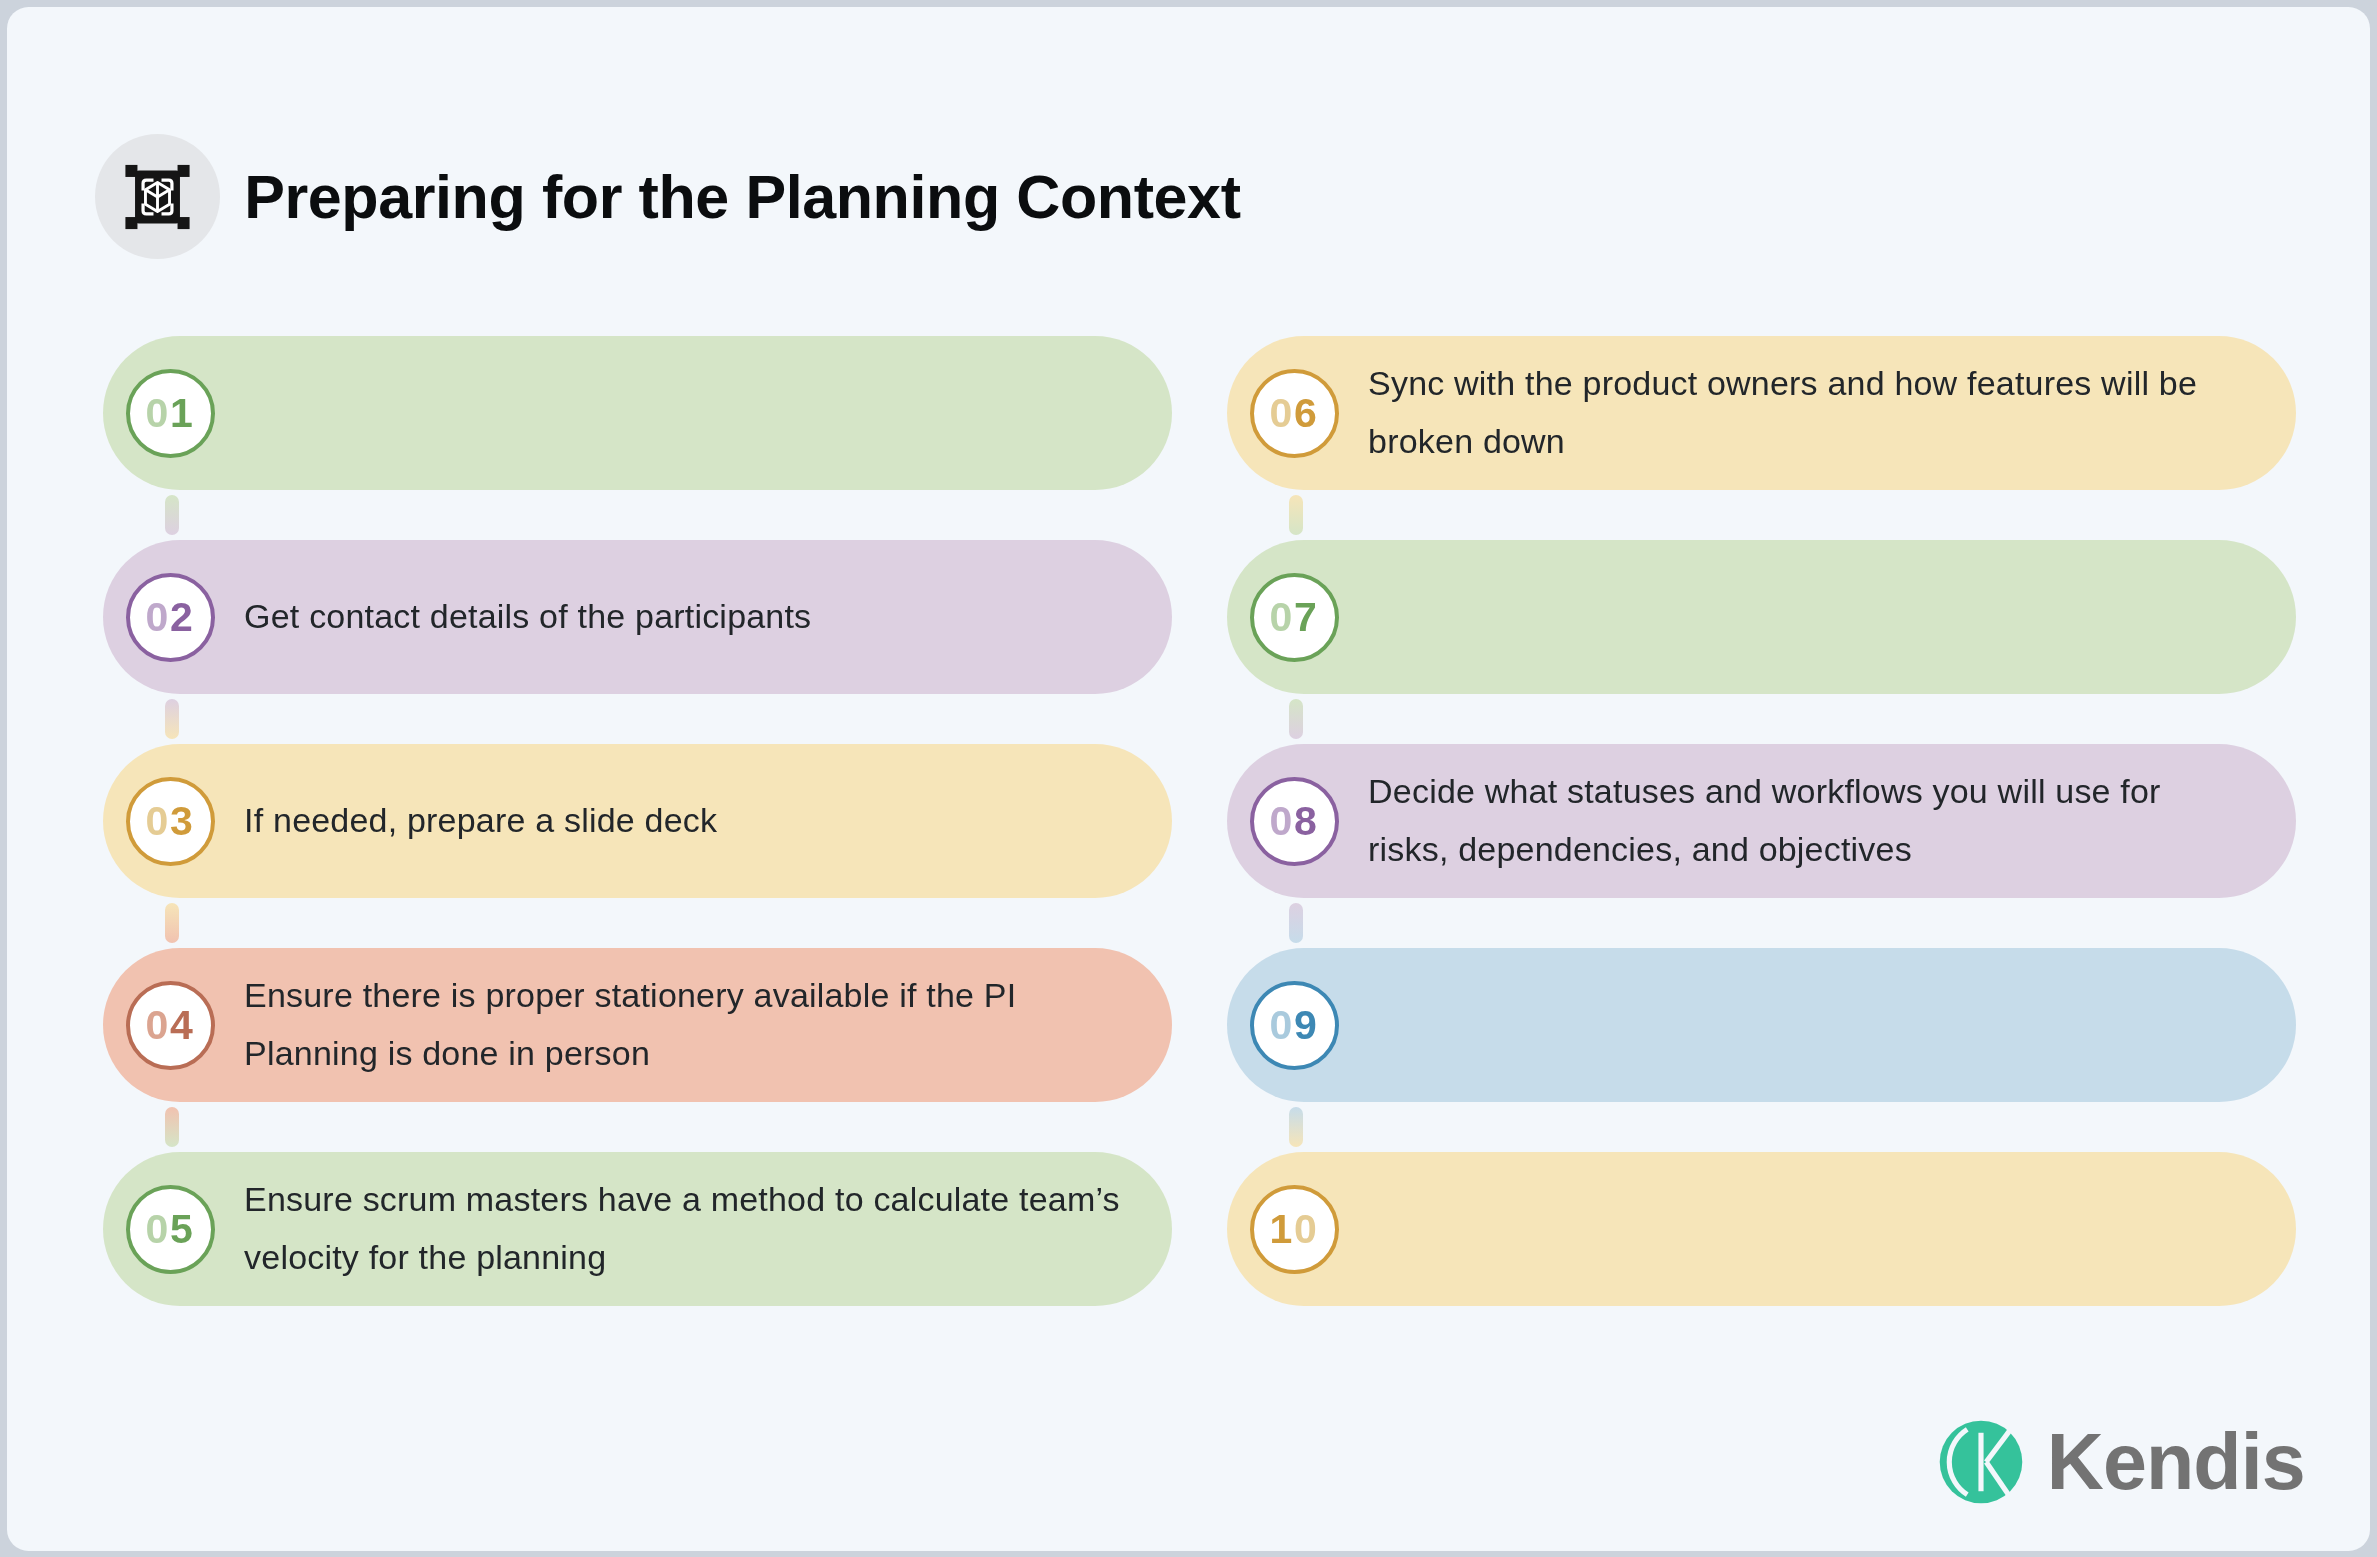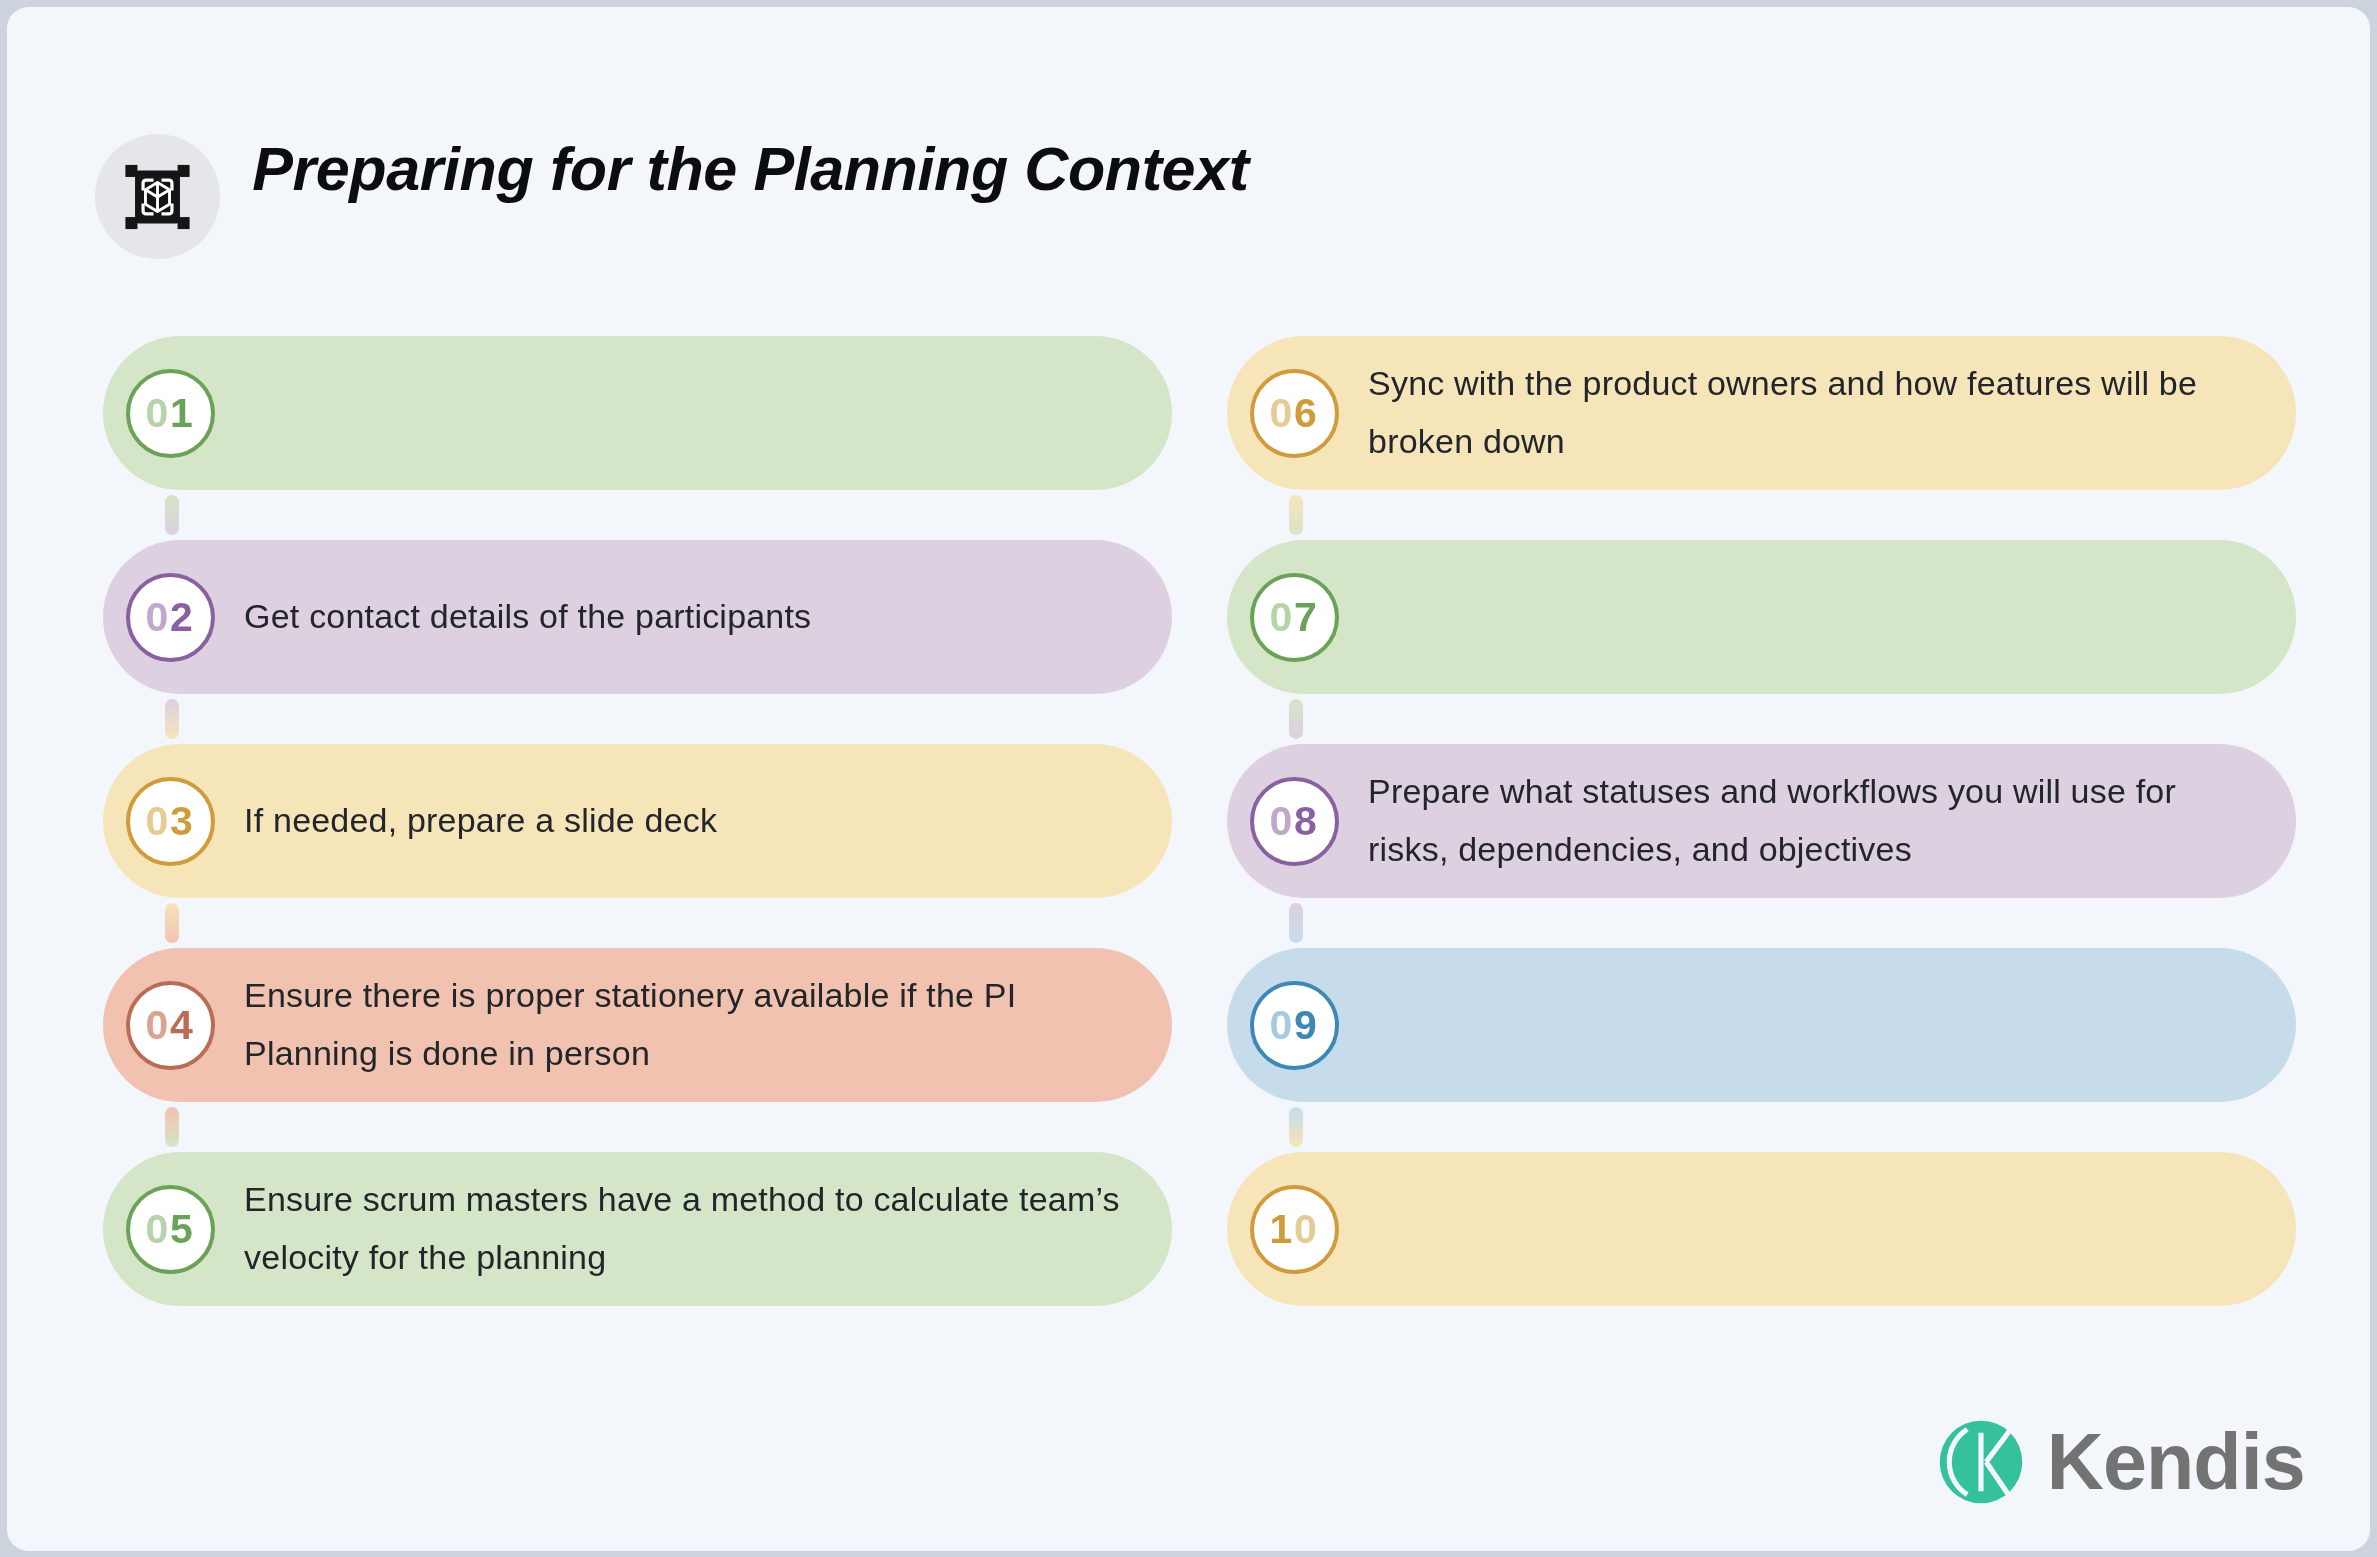--- a/index.html
+++ b/index.html
@@ -11,21 +11,21 @@
     overflow:hidden;
   }
   .canvas{
     position:absolute;inset:7.2px;
     background:#f3f7fb;
     border-radius:21.5px;
   }
   
   .header{
     position:absolute;left:88px;top:127px;
-    display:flex;gap:32px;font-style:italic;
+    display:flex;align-items:center;gap:24px;
   }
   .icon-circle{
     width:125px;height:125px;border-radius:50%;
     background:#e4e6e9;
     display:flex;align-items:center;justify-content:center;
     flex:none;
   }
   h1.title{
     margin:0;
     font-size:61px;
@@ -172,21 +172,21 @@
           <span style="color: rgb(183, 211, 169);">0</span>
           <span style="color: rgb(106, 162, 88);">7</span>
         </div>
     <div class="connector" style="background: linear-gradient(rgb(213, 229, 199), rgb(221, 208, 225));"></div>
   </div>
       <div class="step" style="background: rgb(221, 208, 225);">
     <div class="badge" style="border-color: rgb(138, 97, 160);">
           <span style="color: rgb(191, 168, 203);">0</span>
           <span style="color: rgb(138, 97, 160);">8</span>
         </div>
-    <p class="step-text">Prepare what statuses and workflows you will use for risks, dependencies, and objectives</p>
+    <p class="step-text">Decide what statuses and workflows you will use for risks, dependencies, and objectives</p>
     <div class="connector" style="background: linear-gradient(rgb(221, 208, 225), rgb(198, 220, 234));"></div>
   </div>
       <div class="step" style="background: rgb(198, 220, 234);">
     <div class="badge" style="border-color: rgb(61, 136, 180);">
           <span style="color: rgb(169, 202, 221);">0</span>
           <span style="color: rgb(61, 136, 180);">9</span>
         </div>
     <div class="connector" style="background: linear-gradient(rgb(198, 220, 234), rgb(246, 229, 185));"></div>
   </div>
       <div class="step" style="background: rgb(246, 229, 185);">

